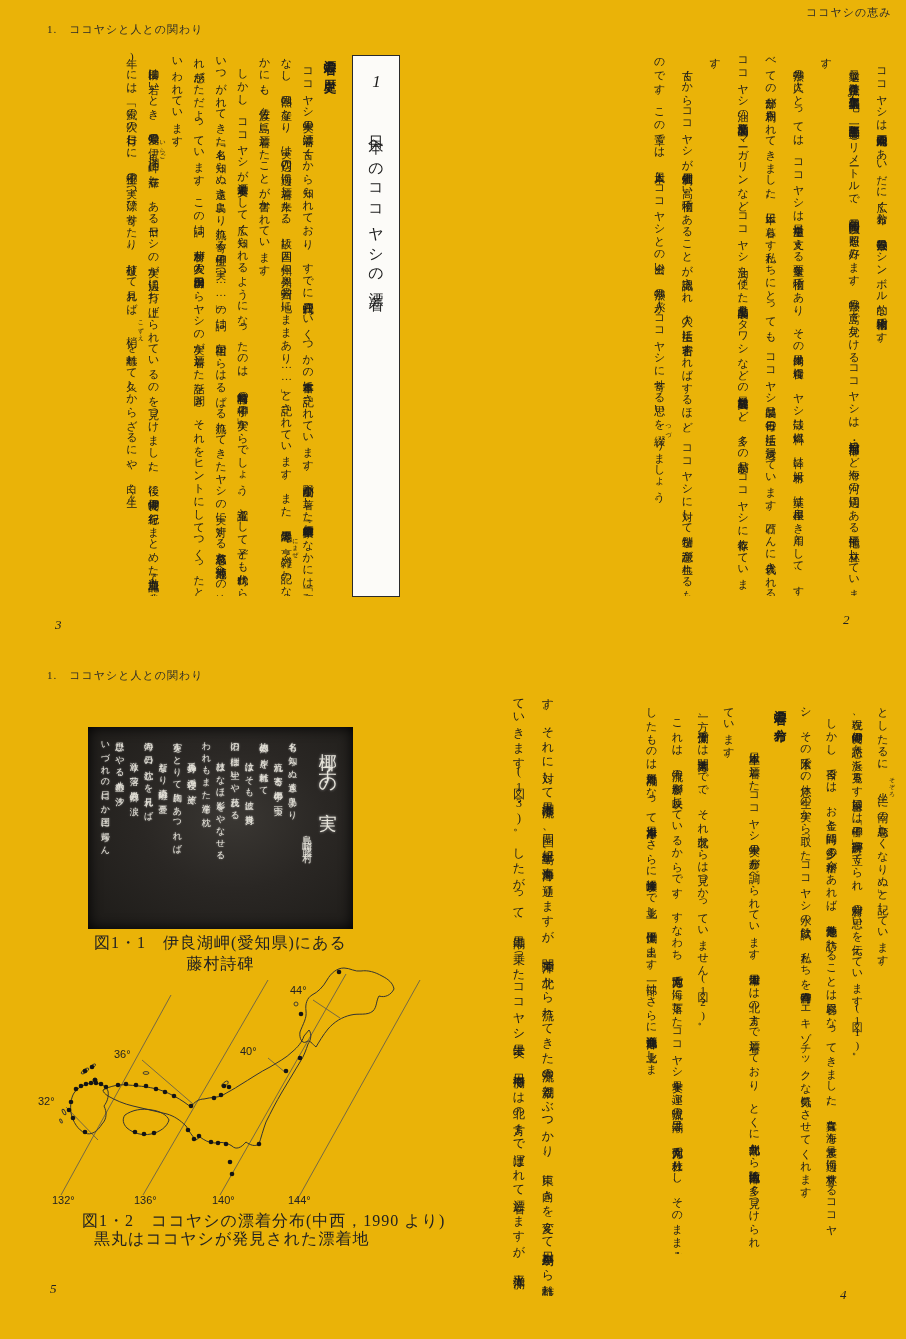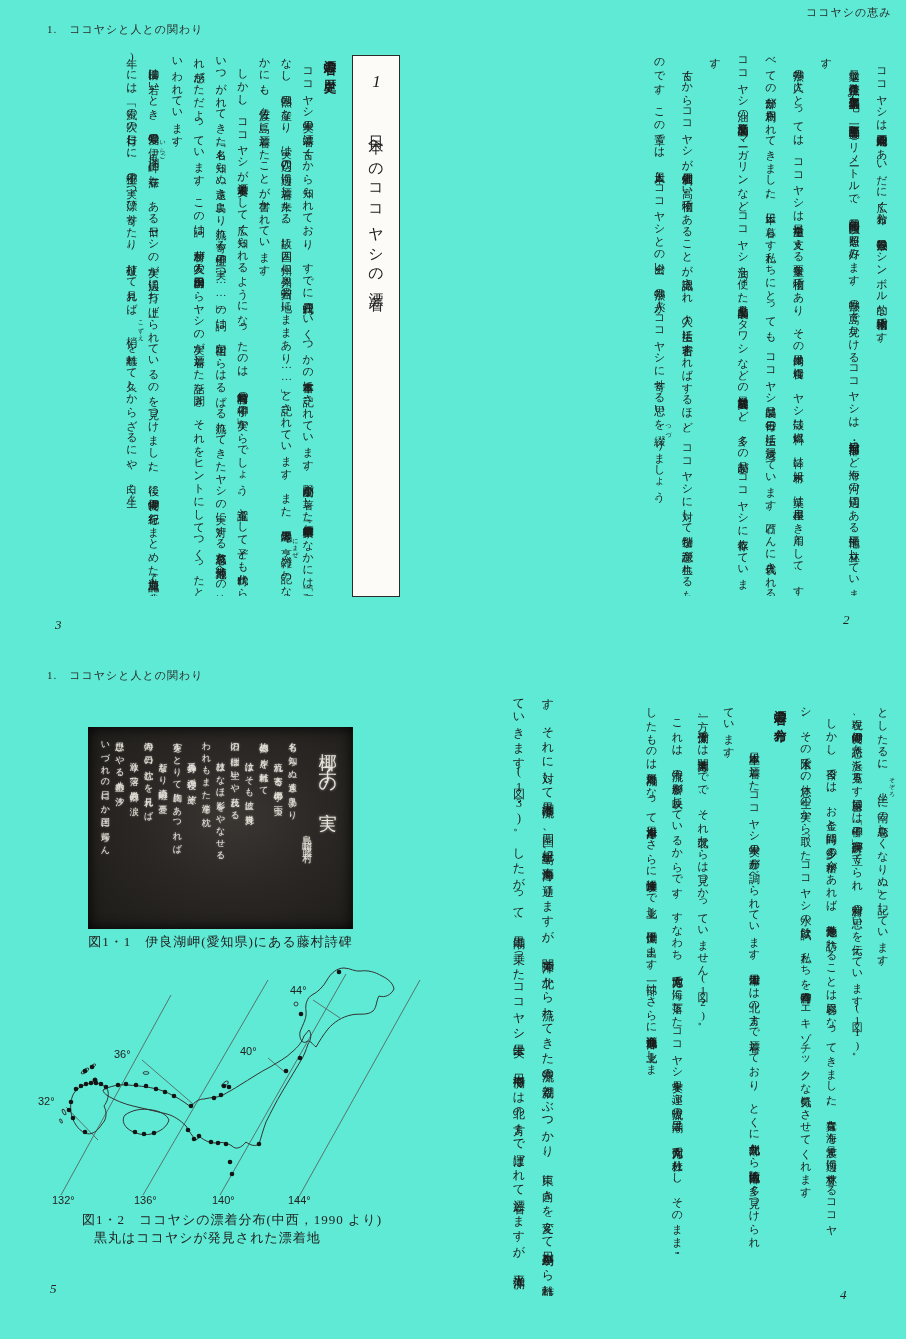--- a/index.html
+++ b/index.html
@@ -1,17 +1,17 @@
 <!DOCTYPE html>
 <html><head>
 <meta charset="utf-8">
 <style>
   html,body{margin:0;padding:0;}
   body{background:#e8e6e1;font-family:"Liberation Serif","DejaVu Serif",serif;}
-  .sheet{position:relative;width:906px;height:1339px;background:#5eead4;color:#1b1b1b;overflow:hidden;margin:0 auto;}
+  .sheet{position:relative;width:906px;height:1339px;background:#eab308;color:#1b1b1b;overflow:hidden;margin:0 auto;}
   .running-head{position:absolute;font-size:11px;letter-spacing:1px;color:#2a2a2a;}
   .pagenum{position:absolute;font-style:italic;font-size:13px;color:#222;font-family:"Liberation Serif",serif;}
   .vbody{position:absolute;writing-mode:vertical-rl;text-orientation:upright;overflow:hidden;}
   .vbody p{margin:0;text-indent:1em;font-size:11px;letter-spacing:0.35px;}
   .vbody p.flush{text-indent:0;}
   .vbody p.indent4{text-indent:4em;}
   .vbody h3{margin:0;font-family:"Liberation Sans","DejaVu Sans",sans-serif;font-weight:bold;font-size:12.5px;letter-spacing:1.5px;text-indent:0;}
   #p2-body{left:561px;top:50px;width:334px;height:546px;line-height:27.8px;}
   #p3-body{left:34px;top:50px;width:306px;height:546px;line-height:21.8px;}
   #p4-body{left:561px;top:700px;width:334px;height:554px;line-height:25.7px;}
@@ -24,21 +24,21 @@
   ruby rt{font-size:6px;letter-spacing:0;}
   
   .photo{position:absolute;left:88px;top:727px;width:265px;height:202px;background:
     radial-gradient(ellipse at 55% 45%, #3a3733 0%, #2a2724 45%, #1d1b18 100%);
     box-shadow:inset 0 0 14px #000;color:#e7e4da;overflow:hidden;}
   .photo .inner{writing-mode:vertical-rl;text-orientation:upright;height:100%;box-sizing:border-box;padding:8px 10px;}
   .mon-title{font-size:18px;letter-spacing:13px;line-height:26px;padding-top:4px;text-shadow:0 0 3px rgba(255,255,255,.55);}
   .mon-author{font-size:10px;letter-spacing:6px;line-height:15px;padding-top:92px;text-shadow:0 0 2px rgba(255,255,255,.5);}
   .poem-line{font-size:9px;letter-spacing:2px;line-height:14.4px;text-shadow:0 0 2px rgba(255,255,255,.5);}
   .poem-line.lo{padding-top:20px;}
-  .caption{position:absolute;font-size:13px;letter-spacing:1px;color:#222;}
+  .caption{position:absolute;font-size:16px;letter-spacing:1px;color:#222;}
   
   .map-svg{position:absolute;left:28px;top:952px;}
   .map-svg .coast{fill:none;stroke:#333;stroke-width:1;}
   .map-svg .grid{stroke:#555;stroke-width:0.8;fill:none;}
   .map-svg .isle{fill:none;stroke:#333;stroke-width:0.9;}
   .map-svg .dot{fill:#141414;}
   .map-svg text{font-family:"Liberation Sans","DejaVu Sans",sans-serif;font-size:11px;fill:#222;}
 </style>
 </head>
 <body>

